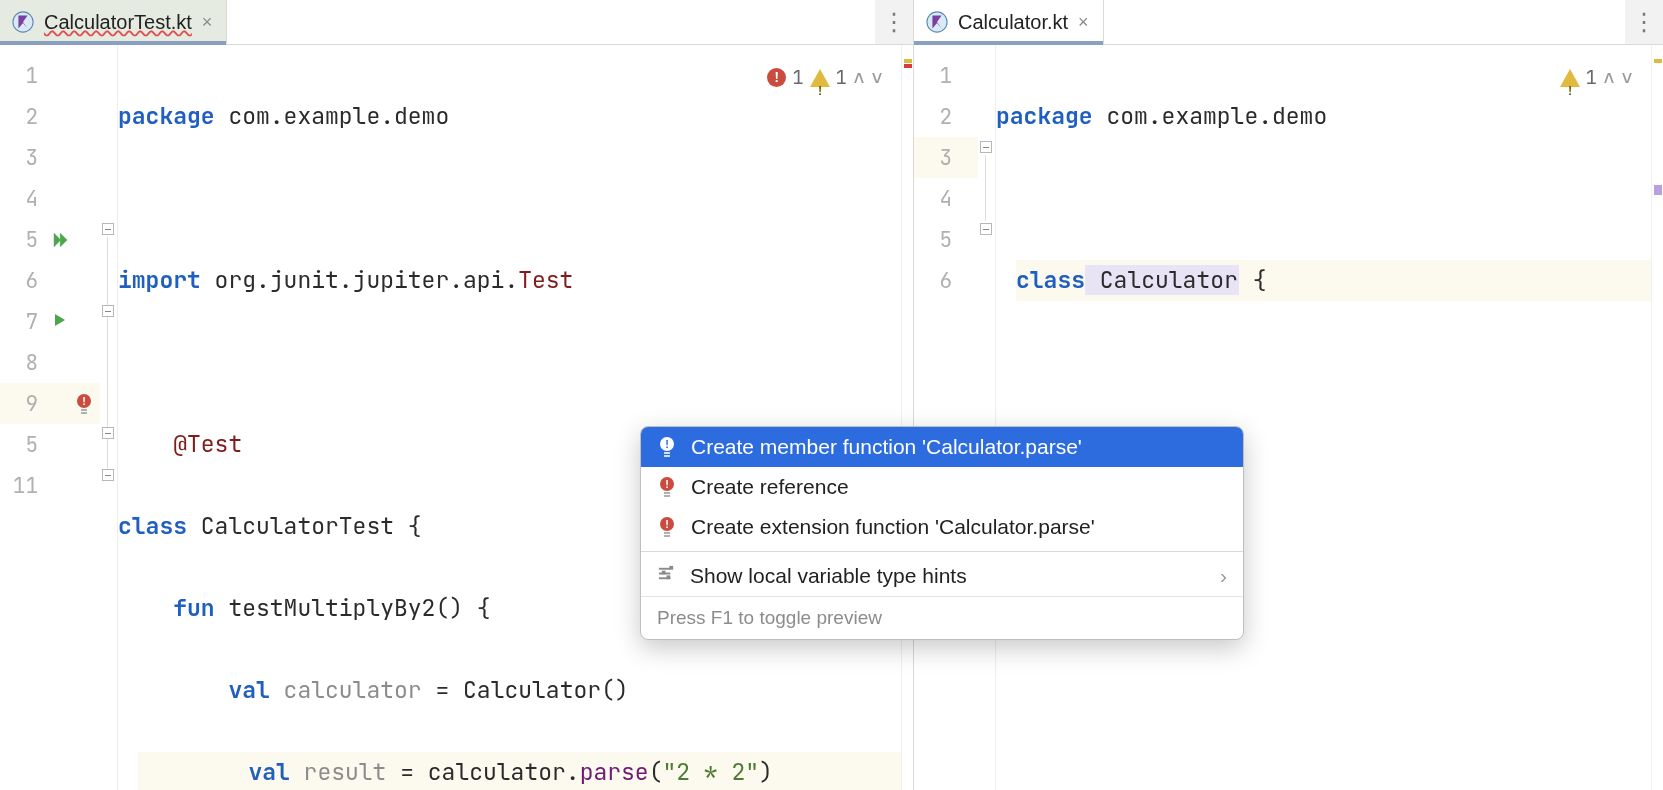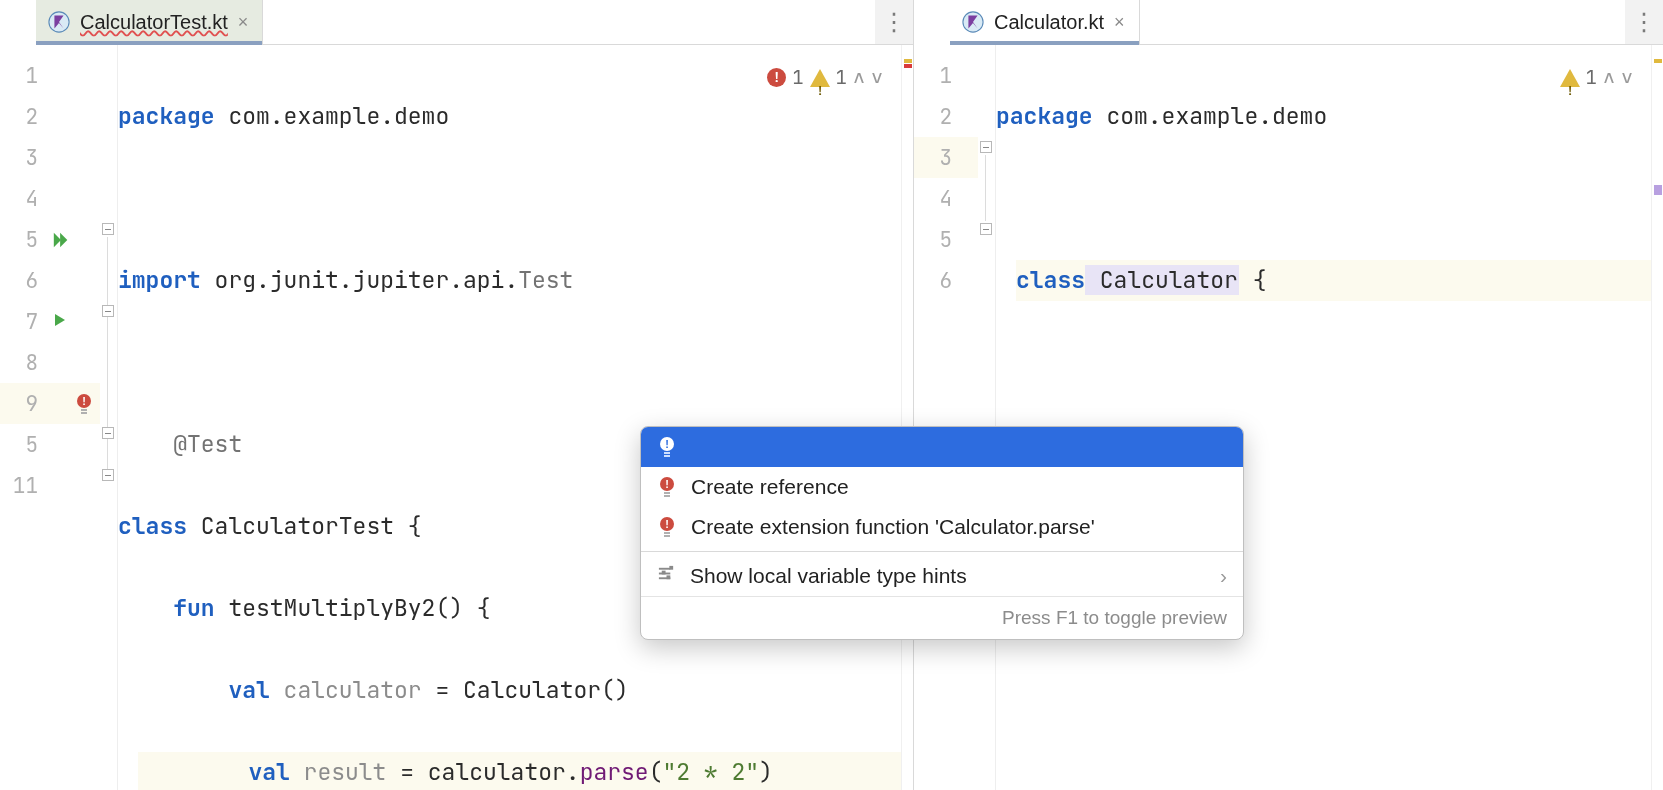--- a/index.html
+++ b/index.html
@@ -21,21 +21,20 @@
   .pane-left { width: 914px; border-right: 1px solid #d9d9d9; }
   .pane-right { flex: 1; }
 
   
   .tabbar {
     height: 45px;
     display: flex;
     align-items: stretch;
     border-bottom: 1px solid #d9d9d9;
     background: #f2f2f2;
-    margin-left: 36px;
   }
   .tab {
     display: flex;
     align-items: center;
     padding: 0 14px 0 12px;
     gap: 10px;
     background: #e6ebe1;
     border-right: 1px solid #d9d9d9;
     position: relative;
   }
@@ -146,21 +145,21 @@
     font-family: "JetBrains Mono", "Consolas", monospace;
     font-size: 23px;
     line-height: 41px;
     white-space: pre;
     color: #2b2b2b;
     position: relative;
   }
   .code .row { height: 41px; }
   .code .row.hl { background: #fcfaee; margin-left: 20px; }
   .kw   { color: #1f5fbf; font-weight: 600; }
-  .ann  { color: #737373; }
+  .ann  { color: #7f1d1d; }
   .str  { color: #4e7b32; }
   .err  { color: #701a75; }
   .dim  { color: #8c8c8c; }
   .typebox { background: #e8e4f6; padding: 0 1px; }
 
   
   .inspections {
     position: absolute;
     top: 12px; right: 18px;
     display: flex;
@@ -244,21 +243,20 @@
   .popup-sep {
     height: 1px;
     background: #d9d9d9;
     margin: 4px 0;
   }
   .popup-footer {
     padding: 10px 16px;
     font-size: 19px;
     color: #8c8c8c;
     border-top: 1px solid #e4e4e4;
-    text-align: right;
   }
   .popup-item .arrow {
     margin-left: auto;
     color: #9a9a9a;
   }
 
   .gear-icon svg { width: 19px; height: 19px; }
 
   
   .fill-green { fill: #4aa84a; }
@@ -474,20 +472,21 @@
 <div class="popup">
   <div class="popup-item sel">
     <span class="bulb">
       <svg viewBox="0 0 20 22">
           <circle cx="10" cy="8" r="7" class="fill-white"></circle>
           <text x="10" y="12" text-anchor="middle" font-size="11" font-weight="bold" fill="#2d6cdf">!</text>
           <rect x="7" y="16" width="6" height="2" fill="#cde0ff"></rect>
           <rect x="7" y="19" width="6" height="2" fill="#cde0ff"></rect>
         </svg>
     </span>
+    <span>Create member function 'Calculator.parse'</span>
   </div>
   <div class="popup-item">
     <span class="bulb">
       <svg viewBox="0 0 20 22">
           <circle cx="10" cy="8" r="7" class="fill-red"></circle>
           <text x="10" y="12" text-anchor="middle" font-size="11" font-weight="bold" fill="#fff">!</text>
           <rect x="7" y="16" width="6" height="2" fill="#b0b0b0"></rect>
           <rect x="7" y="19" width="6" height="2" fill="#b0b0b0"></rect>
         </svg>
     </span>

